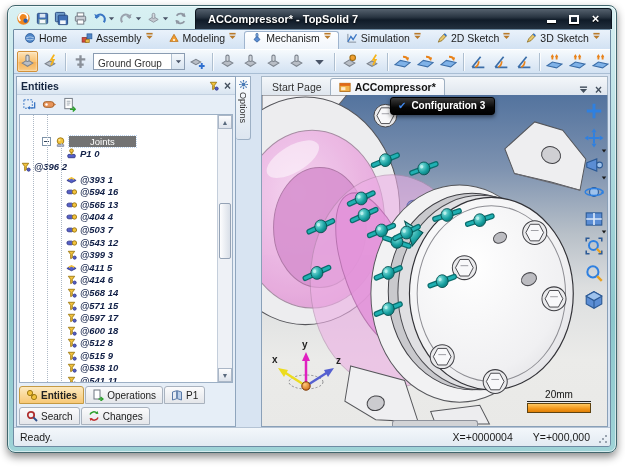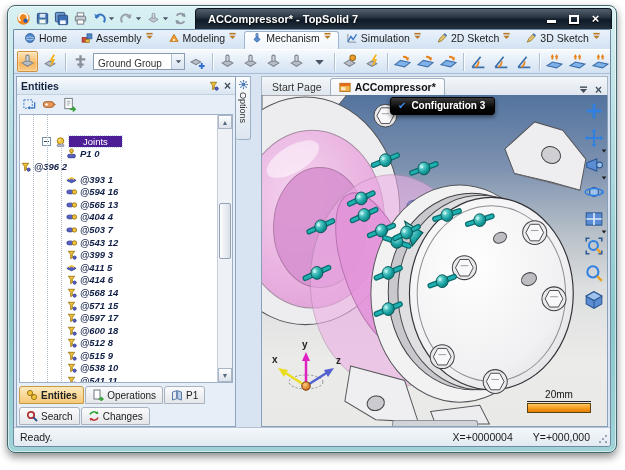--- a/index.html
+++ b/index.html
@@ -71,21 +71,21 @@
   .panel-tools { height:19px; flex:none; display:flex; align-items:center; gap:5px; padding:0 5px; }
   .pt-ic { width:15px; height:15px; }
   .tree-wrap { flex:1; margin:0 2px; background:#fff; border:1px solid #9db0c5; position:relative; overflow:hidden; min-height:0; }
   .tree { position:absolute; inset:0 15px 0 0; overflow:hidden; }
   .guide { position:absolute; border-left:1px dotted #aeb9c6; }
   .trow { height:12.6px; display:flex; align-items:center; gap:3px; white-space:nowrap; }
   .trow .exp { width:9px; height:9px; flex:none; margin-right:1px; }
   .trow .ticon { width:11px; height:11px; flex:none; }
   .tlabel { font-size:9.5px; color:#16264e; }
   .joint-row .tlabel { font-style:italic; font-weight:bold; color:#101f46; }
-  .sel .tlabel { background:#4c1d95; color:#fff; padding:0 14px; outline:1px dotted #bcd4f0; font-weight:normal; }
+  .sel .tlabel { background:#737373; color:#fff; padding:0 21px; outline:1px dotted #bcd4f0; font-weight:normal; }
   .tspacer { height:20px; }
   
   .vscroll { position:absolute; top:0; right:0; bottom:0; width:15px; background:#eef1f6; border-left:1px solid #c4cedb; }
   .sbtn { position:absolute; left:0; width:14px; height:14px; background:linear-gradient(180deg,#fdfdfe,#dde3ec);
     border:1px solid #aab6c6; display:flex; align-items:center; justify-content:center; font-size:7px; color:#5a6a7e; }
   .sbtn.up { top:0; } .sbtn.down { bottom:0; }
   .sthumb { position:absolute; left:1px; width:12px; top:88px; height:56px; border:1px solid #94a2b5; border-radius:2px;
     background:linear-gradient(90deg,#fdfdfe,#d9dfe8); }
   
   .ptabs { flex:none; display:flex; align-items:flex-end; gap:1px; padding:2px 2px 0 2px; height:21px; }

